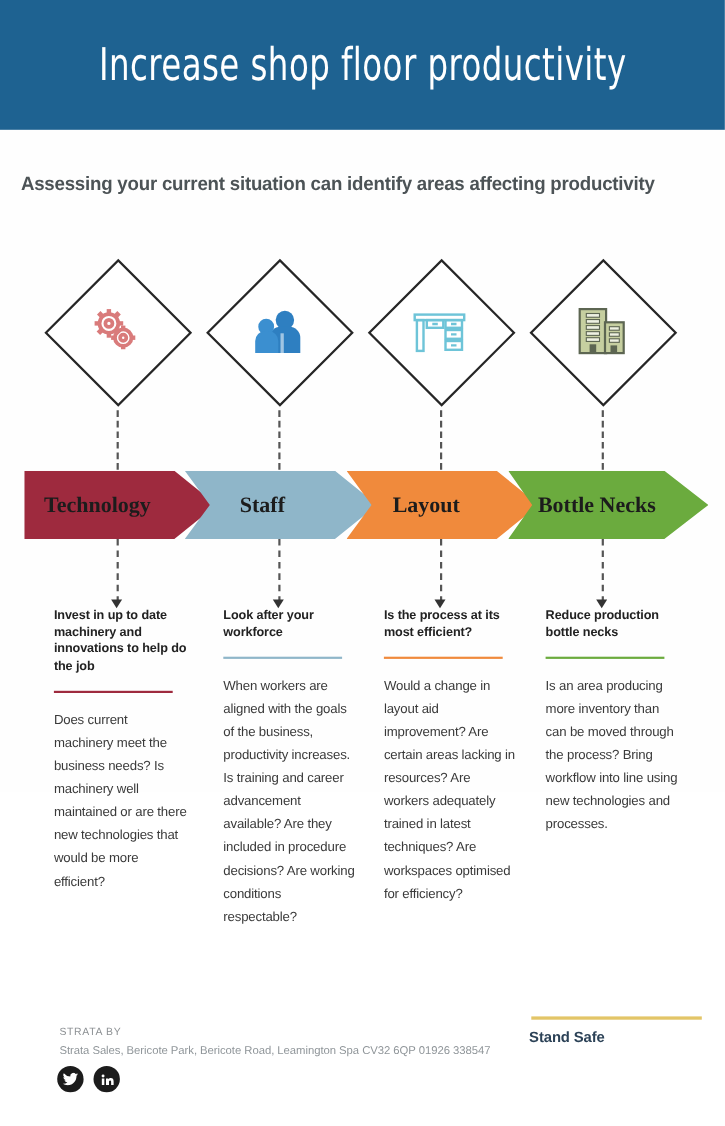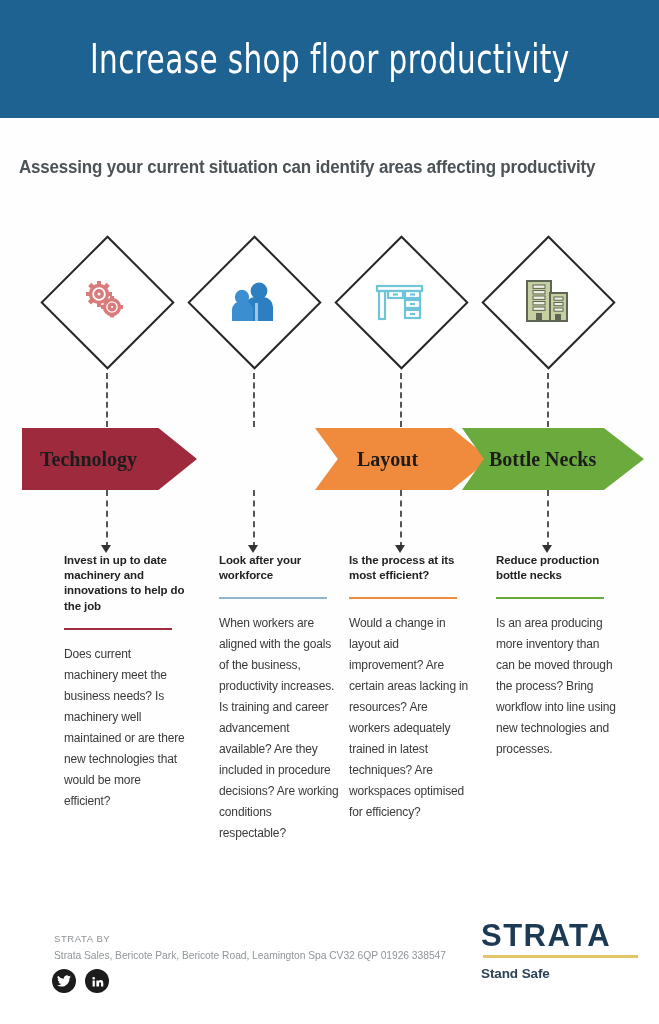--- a/index.html
+++ b/index.html
@@ -255,35 +255,38 @@
   <div class="dash-head" style="left:395px;"></div>
 
   <div class="dash dash-top" style="left:547px;"></div>
   <div class="dash dash-bot" style="left:547px;"></div>
   <div class="dash-head" style="left:542px;"></div>
 
   <div class="band">
     <div class="arrow a1">
       <span>Technology</span>
     </div>
+    <div class="arrow a2">
+      <span>Staff</span>
+    </div>
     <div class="arrow a3">
       <span>Layout</span>
     </div>
     <div class="arrow a4">
       <span>Bottle Necks</span>
     </div>
   </div>
 
-  <div class="col" style="left:64px;">
+  <div class="col" style="left:49px;">
     <div class="col-head">Invest in up to date machinery and innovations to help do the job</div>
     <div class="rule" style="background:#9e2a3e;"></div>
     <div class="col-body">Does current machinery meet the business needs? Is machinery well maintained or are there new technologies that would be more efficient?</div>
   </div>
 
-  <div class="col" style="left:203px;margin-left:16px;">
+  <div class="col" style="left:203px;">
     <div class="col-head">Look after your workforce</div>
     <div class="rule" style="background:#8fb6c9;"></div>
     <div class="col-body">When workers are aligned with the goals of the business, productivity increases. Is training and career advancement available? Are they included in procedure decisions? Are working conditions respectable?</div>
   </div>
 
   <div class="col" style="left:349px;">
     <div class="col-head">Is the process at its most efficient?</div>
     <div class="rule" style="background:#f08a3c;"></div>
     <div class="col-body">Would a change in layout aid improvement? Are certain areas lacking in resources? Are workers adequately trained in latest techniques? Are workspaces optimised for efficiency?</div>
   </div>
@@ -305,19 +308,18 @@
           </svg>
       </div>
       <div class="soc">
         <svg width="13" height="13" viewBox="0 0 24 24">
             <path fill="#fff" d="M4.98 3.5a2.5 2.5 0 1 1 0 5 2.5 2.5 0 0 1 0-5zM2.9 10h4.2v11H2.9V10zm7 0h4v1.5a4.4 4.4 0 0 1 3.9-2.1c4.1 0 4.9 2.7 4.9 6.2V21h-4.2v-4.9c0-1.2 0-2.7-1.7-2.7s-1.9 1.3-1.9 2.6V21H9.9V10z"></path>
           </svg>
       </div>
     </div>
 
     <div class="logo">
-      <div class="logo-word">STRATA</div>
       <div class="logo-bar"></div>
       <div class="logo-tag">Stand Safe</div>
     </div>
   </div>
 
 </div>
 
 </body></html>

